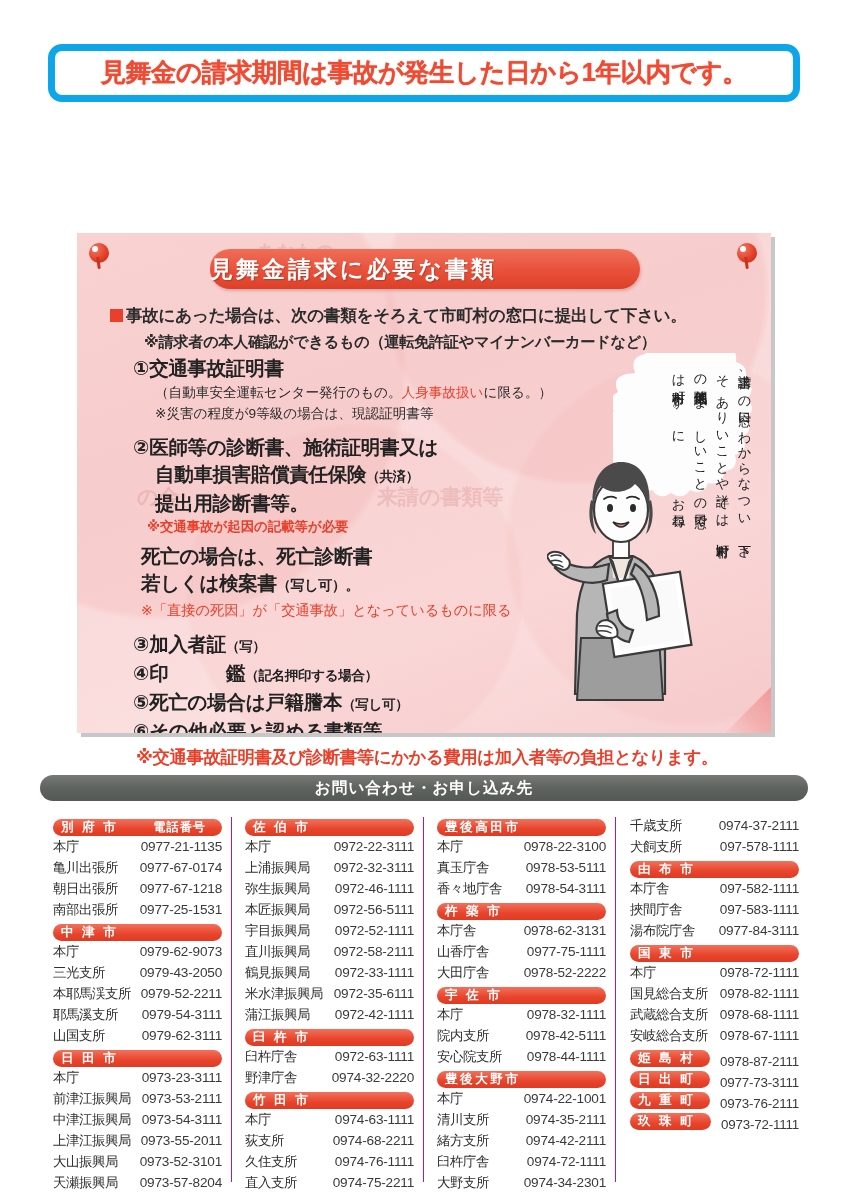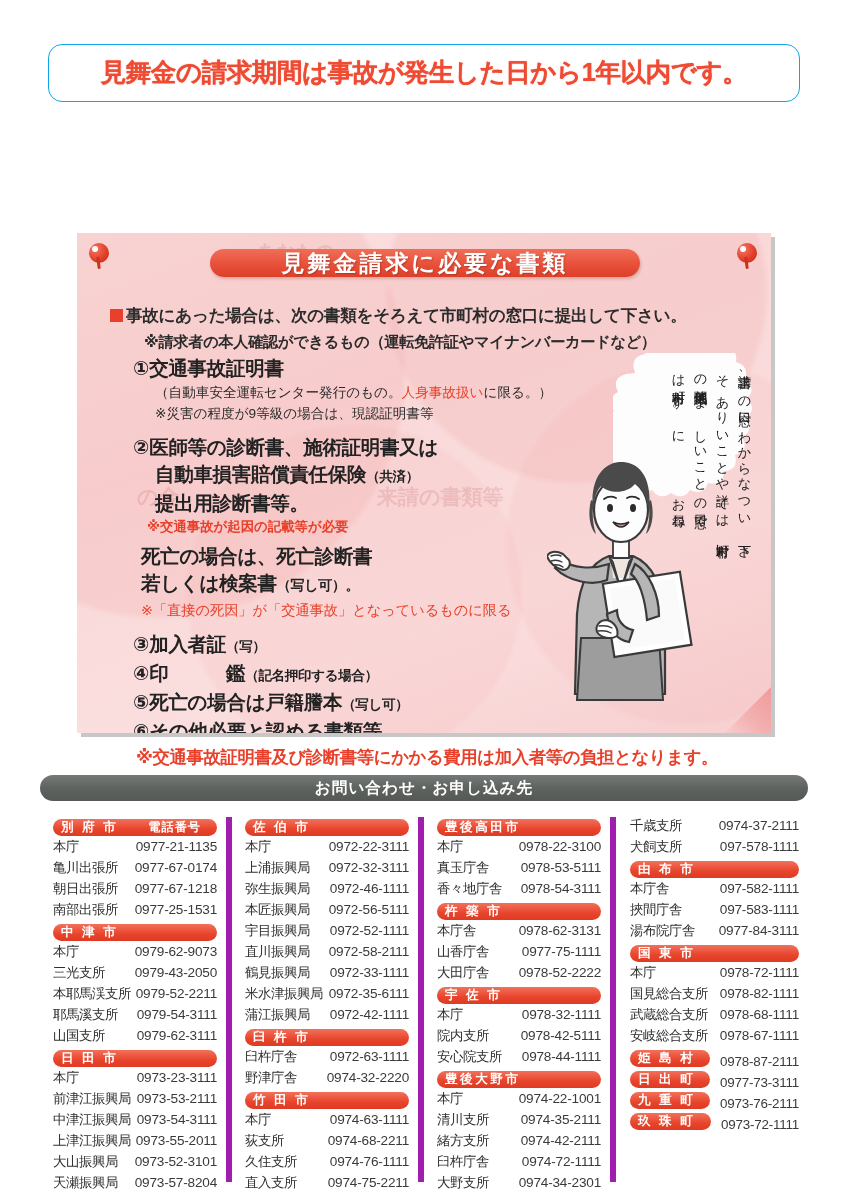--- a/index.html
+++ b/index.html
@@ -10,21 +10,21 @@
     font-family:"Liberation Sans","DejaVu Sans",sans-serif;
     color:#231f20;
     overflow:hidden;
     position:relative;
   }
   .page{position:relative;width:848px;height:1200px;}
 
   
   .headline{
     position:absolute;left:48px;top:44px;width:752px;height:58px;
-    border:1px solid #0ea5e9;border-radius:14px;
+    border:7px solid #0ea5e9;border-radius:14px;
     display:flex;align-items:center;justify-content:center;
     box-sizing:border-box;background:#fff;
   }
   .headline-text{
     color:#ef4a32;font-size:25.5px;font-weight:bold;letter-spacing:-0.4px;
     white-space:nowrap;line-height:1;
     text-shadow:0 0 1px #ef4a32;
   }
 
   
@@ -73,24 +73,24 @@
     position:absolute;top:3px;left:3px;width:6px;height:6px;border-radius:50%;
     background:#fff;
   }
   .pin .tail{
     position:absolute;top:14px;left:8px;width:3px;height:12px;
     background:#c73420;transform:rotate(-8deg);border-radius:0 0 2px 2px;
   }
 
   
   .panel-title{
-    position:absolute;left:133px;top:16px;width:430px;height:28px;
+    position:absolute;left:133px;top:16px;width:430px;height:40px;
     border-radius:20px;
     background:linear-gradient(180deg,#f06e57 0%,#e8503a 55%,#dd4028 100%);
-    display:flex;align-items:center;justify-content:center;
+    display:flex;align-items:center;justify-content:flex-start;
     box-shadow:1px 2px 3px rgba(150,60,50,.28);
   }
   .panel-title span{
     color:#fff;font-size:23px;font-weight:bold;letter-spacing:3px;
     text-shadow:1px 1px 1px rgba(130,40,30,.45);
   }
 
   
   .lead{
     position:absolute;left:33px;top:72px;font-size:16.6px;font-weight:bold;
@@ -166,21 +166,21 @@
     color:#fff;font-size:15.6px;font-weight:bold;letter-spacing:1px;
   }
 
   
   .contacts{
     position:absolute;left:40px;top:817px;width:768px;height:365px;
     display:flex;
   }
   .ccol{
     width:192px;box-sizing:border-box;padding:0 9px 0 13px;
-    border-right:6px solid #a21caf;
+    border-right:1px solid #a21caf;
   }
   .ccol:last-child{border-right:none;}
   .ccol.c4{border-right:none;padding-left:14px;}
   .muni{
     position:relative;height:17px;margin:2px 0 2px 0;
     border-radius:9px;
     background:linear-gradient(180deg,#f2705a 0%,#e8442c 60%,#df3a23 100%);
     display:flex;align-items:center;
   }
   .muni .mname{

